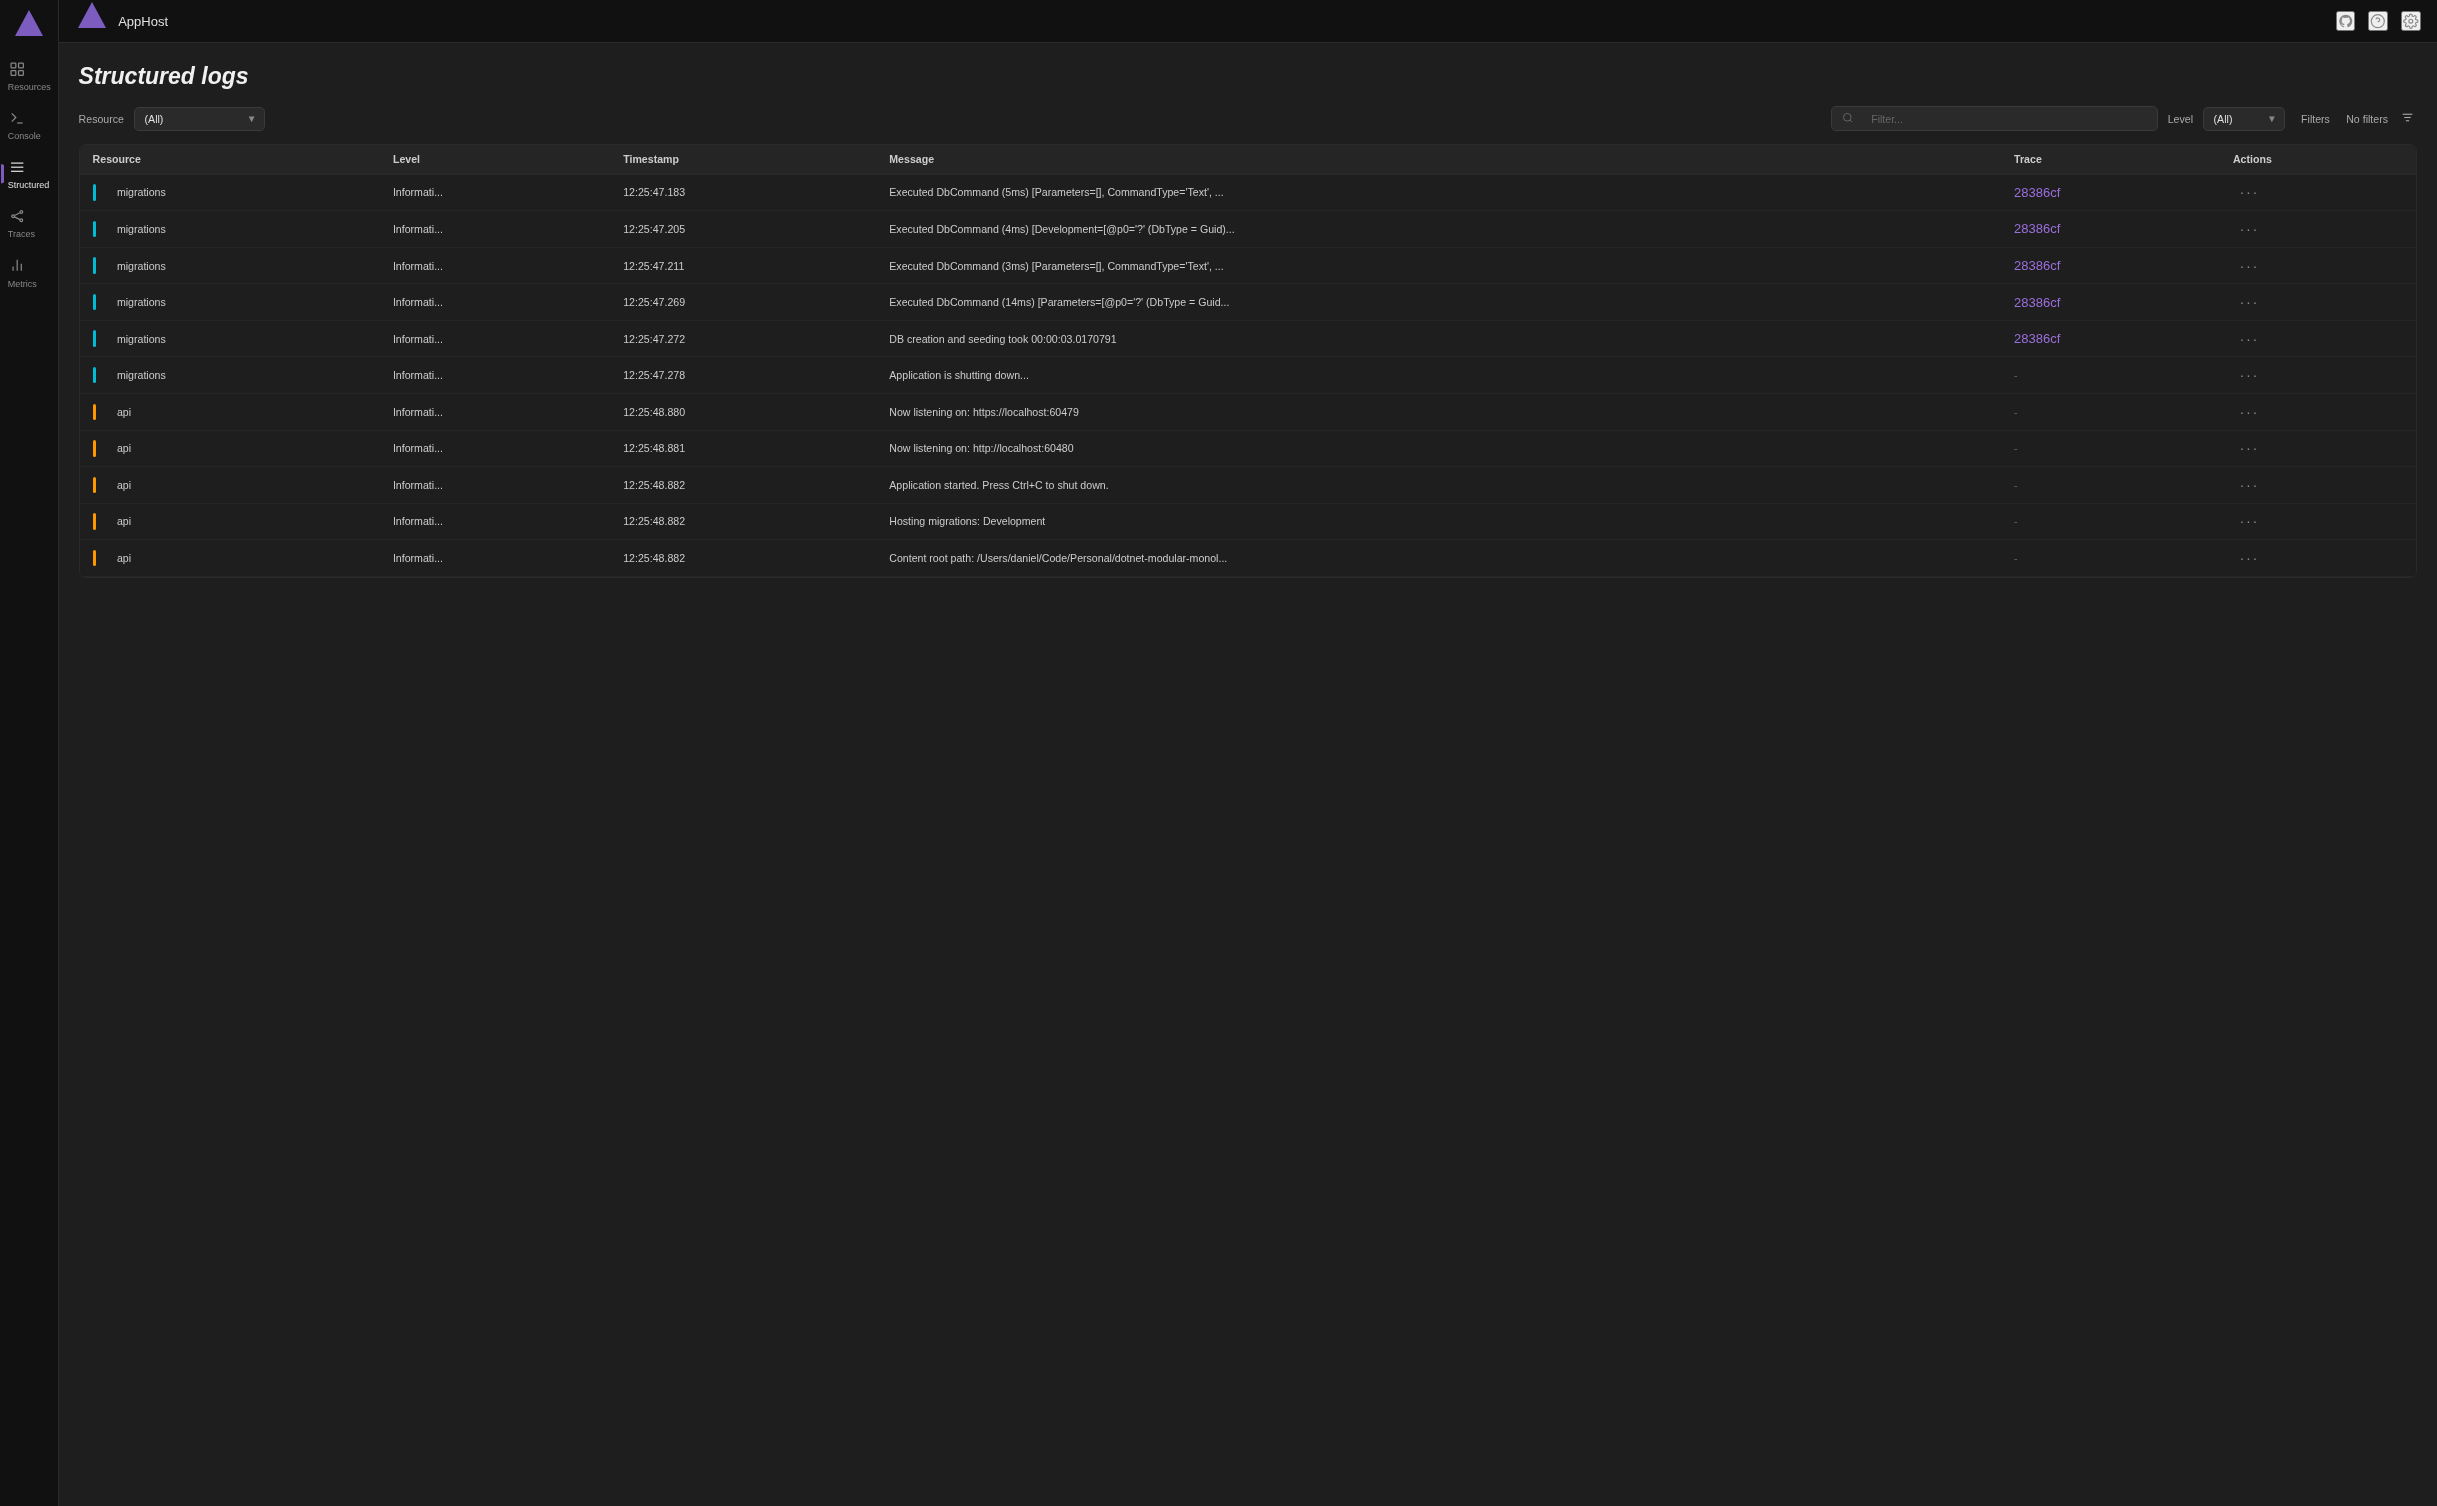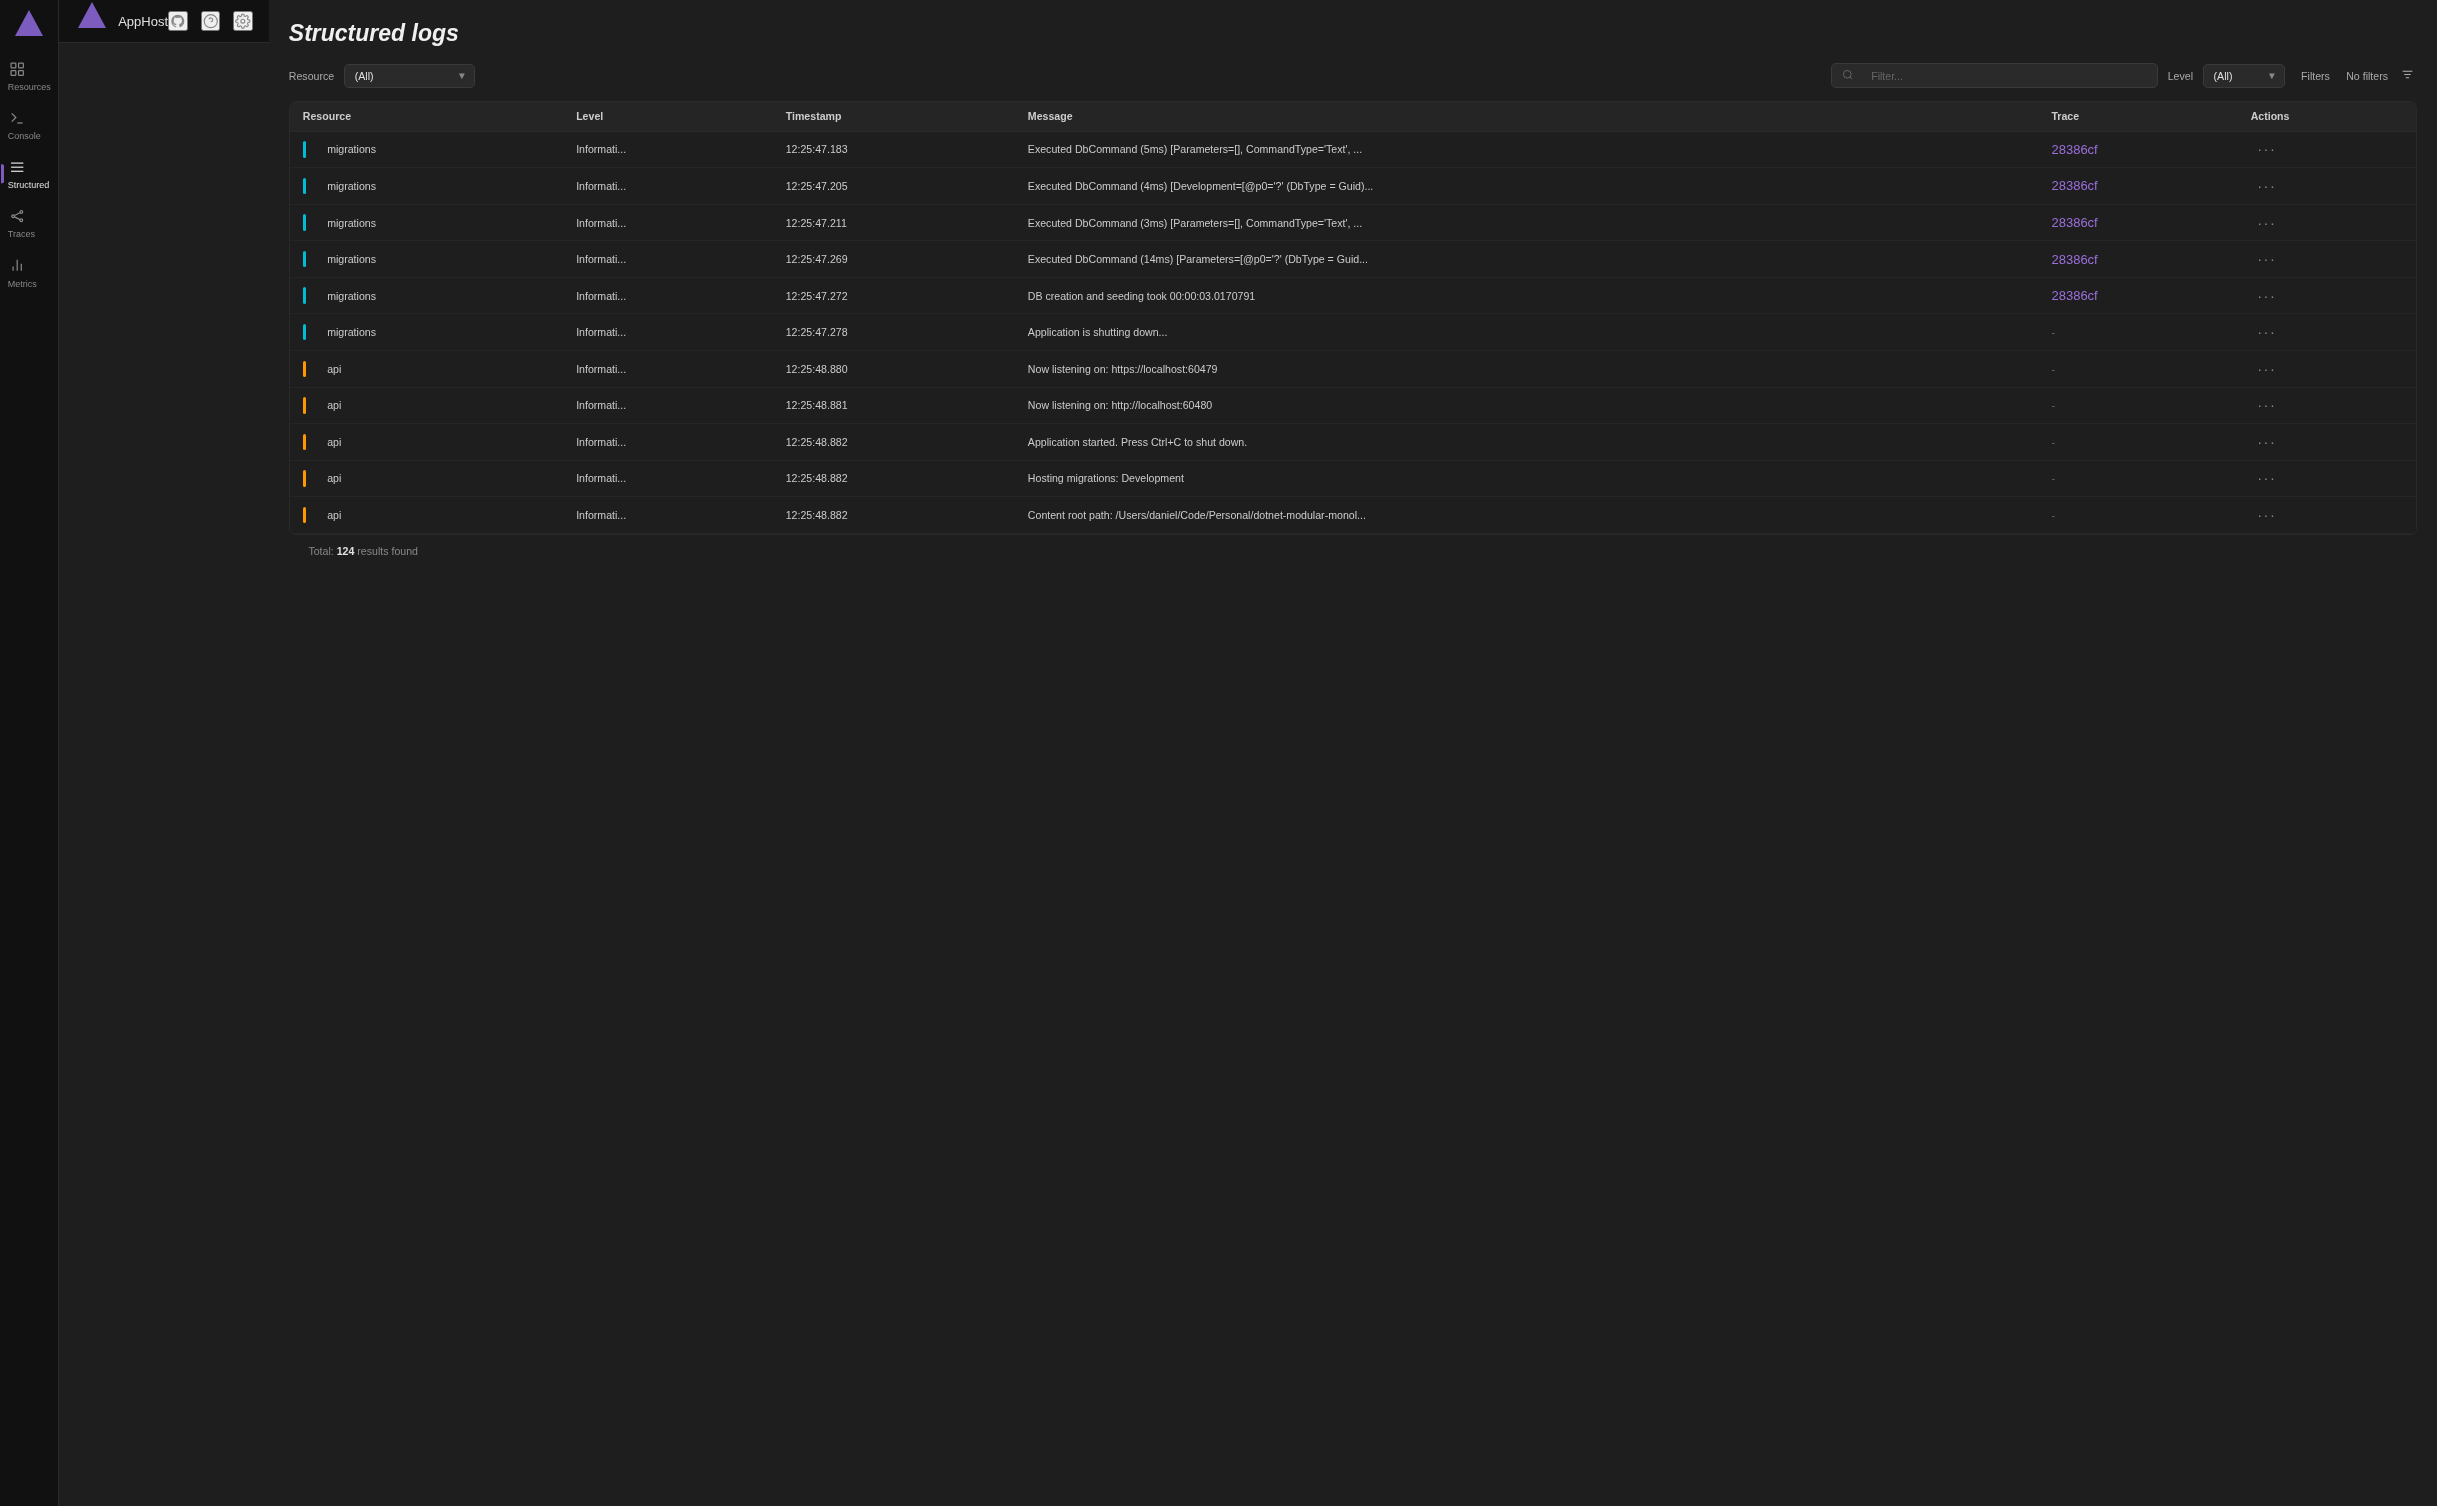--- a/index.html
+++ b/index.html
@@ -78,21 +78,21 @@
       height: 19.6px;
       display: flex;
       align-items: center;
       justify-content: center;
     }
 
     
     .main {
       flex: 1;
       display: flex;
-      flex-direction: row;
+      flex-direction: column;
       overflow: hidden;
       background: #1e1e1e;
     }
 
     
     .topbar {
       background: #111;
       display: flex;
       align-items: center;
       padding: 0 16.4px;
@@ -678,18 +678,15 @@
       <span class="trace-dash">-</span>
     </td>
     <td>
       <button class="actions-btn">···</button>
     </td>
   </tr>
           </tbody>
       </table>
     </div>
 
-    <div class="footer">
-      <span>Total: </span><strong>124</strong><span> results found</span>
-    </div>
   </div>
 </div>
 
 
 </body></html>

